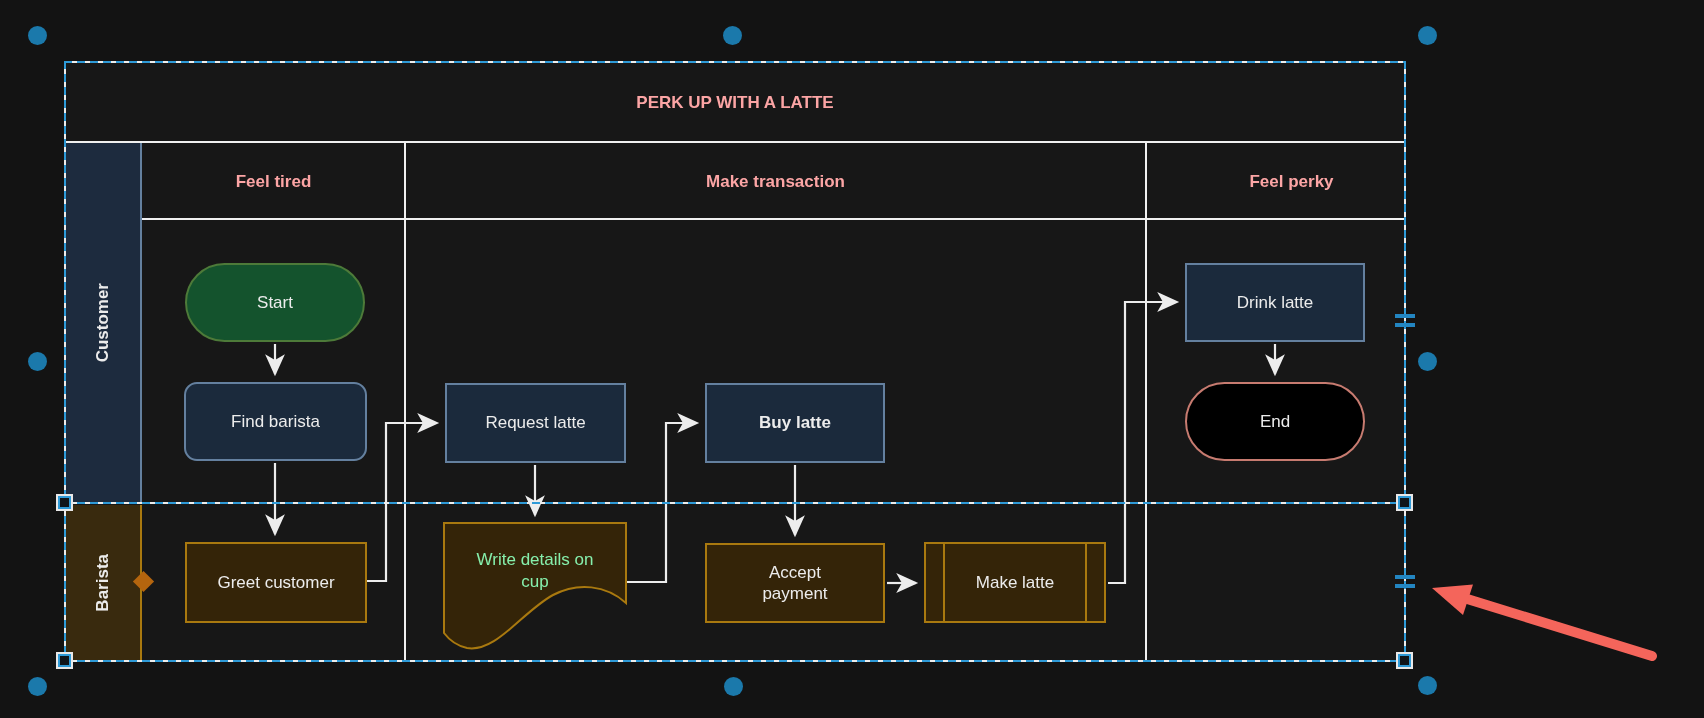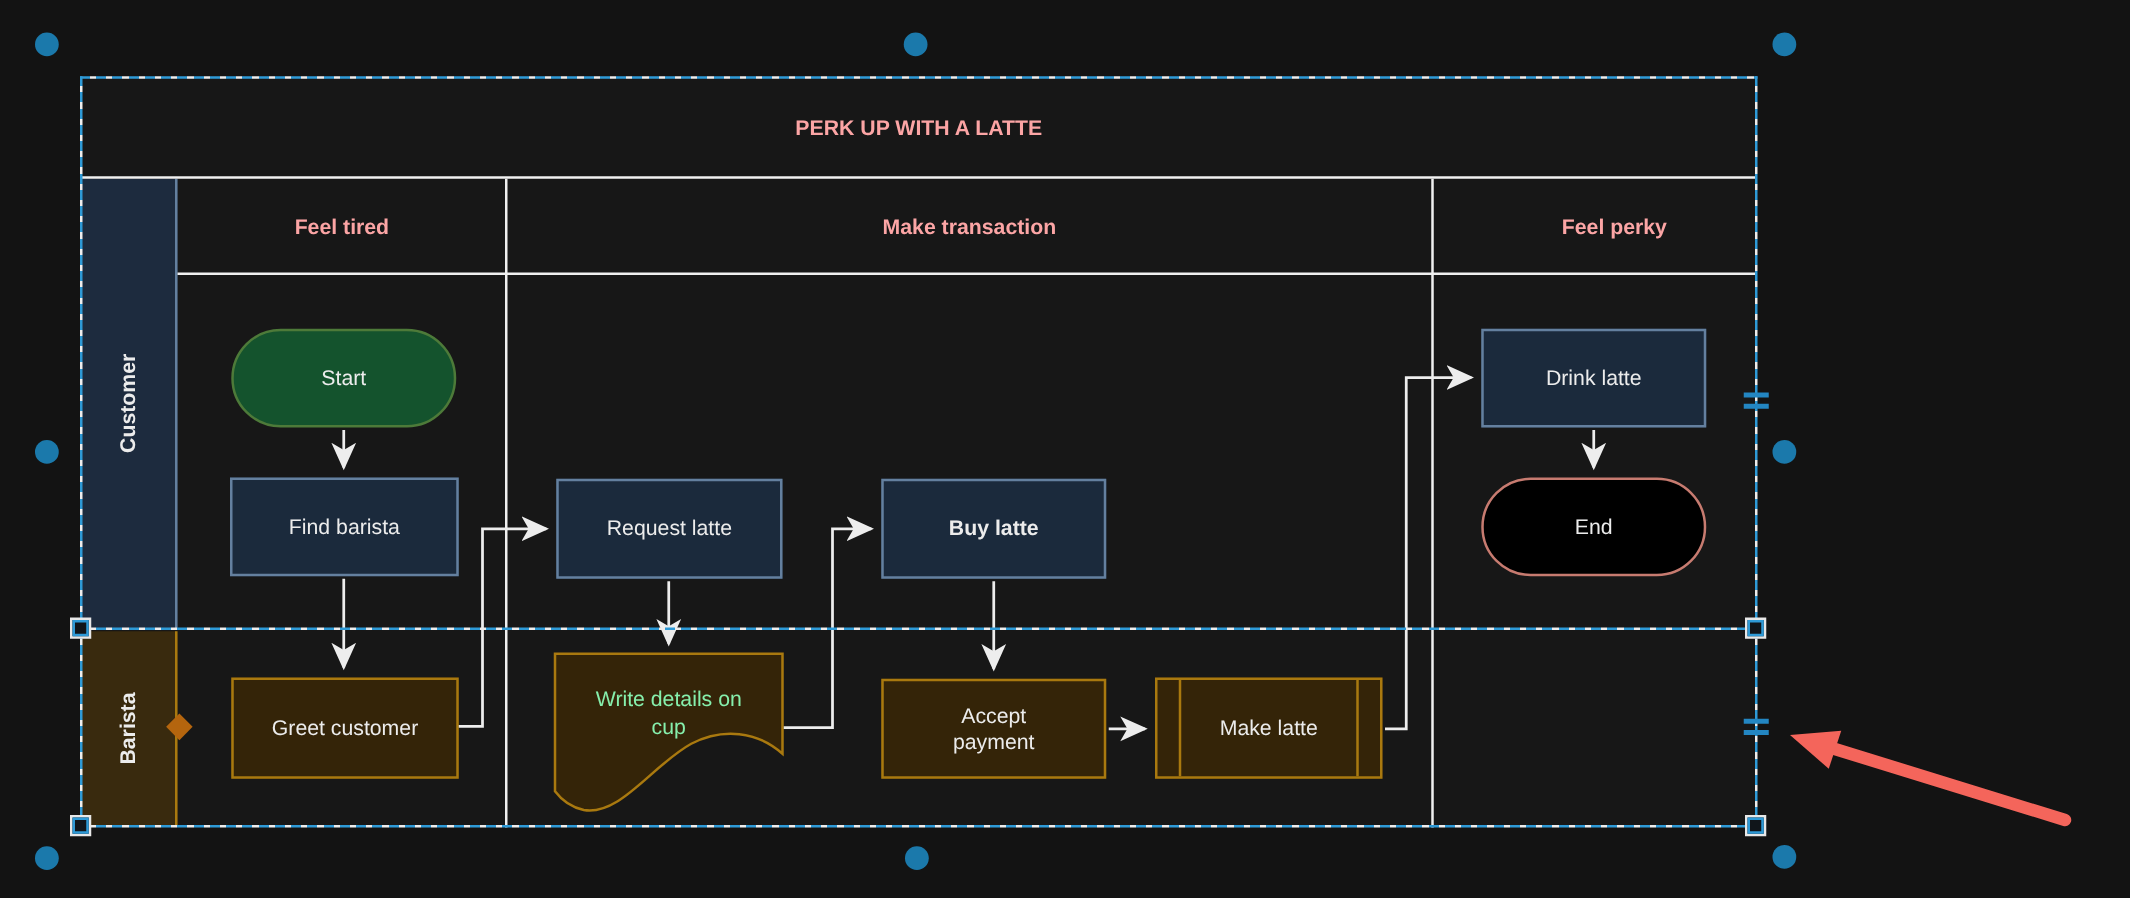--- a/index.html
+++ b/index.html
@@ -59,21 +59,21 @@
   </div>
 
   <div class="abs wline" style="left:65px;top:141px;width:1340px;height:2px;"></div>
   <div class="abs wline" style="left:142px;top:218px;width:1263px;height:2px;"></div>
   <div class="abs wline" style="left:404px;top:143px;width:2px;height:519px;"></div>
   <div class="abs wline" style="left:1145px;top:143px;width:2px;height:519px;"></div>
 
   <div class="abs node node--green" style="left:185px;top:263px;width:180px;height:79px;">
     <span>Start</span>
   </div>
-  <div class="abs node node--blue" style="left:184px;top:382px;width:183px;height:79px;">
+  <div class="abs node node--blue" style="left:184px;top:382px;width:183px;height:79px;border-radius:13px;">
     <span>Find barista</span>
   </div>
   <div class="abs node node--blue" style="left:445px;top:383px;width:181px;height:80px;">
     <span>Request latte</span>
   </div>
   <div class="abs node node--blue" style="left:705px;top:383px;width:180px;height:80px;font-weight:bold;">
     <span>Buy latte</span>
   </div>
   <div class="abs node node--blue" style="left:1185px;top:263px;width:180px;height:79px;">
     <span>Drink latte</span>

